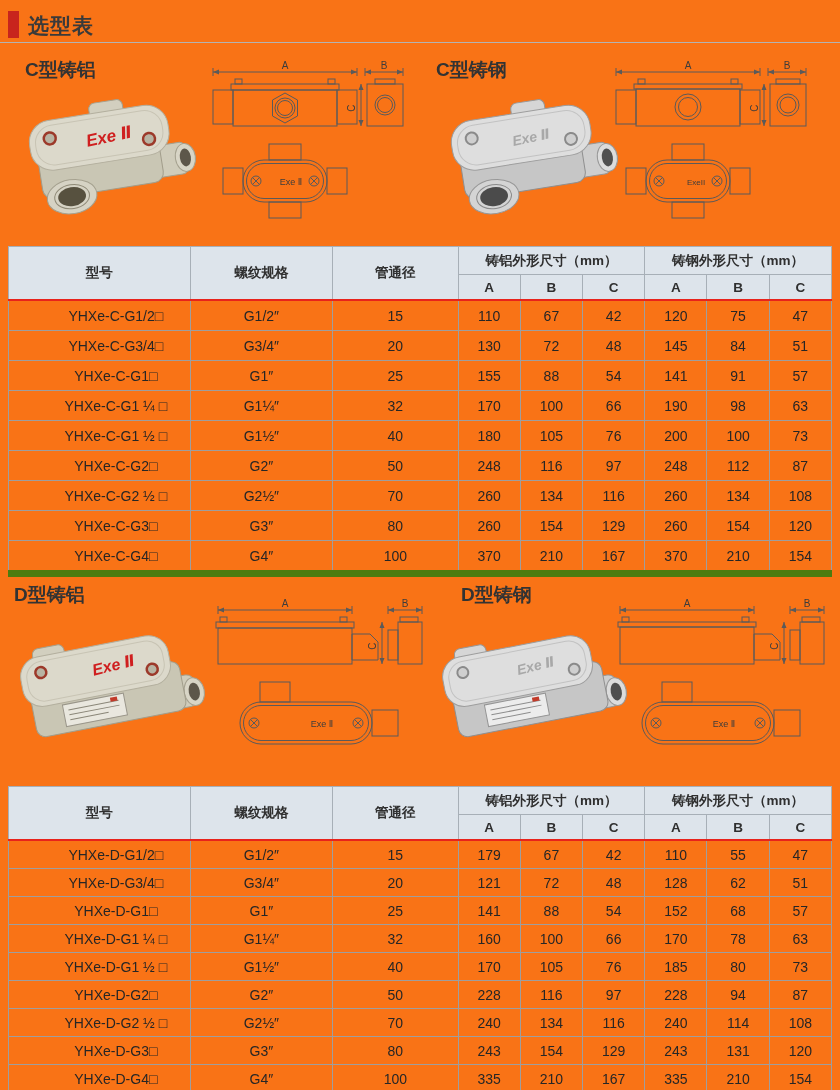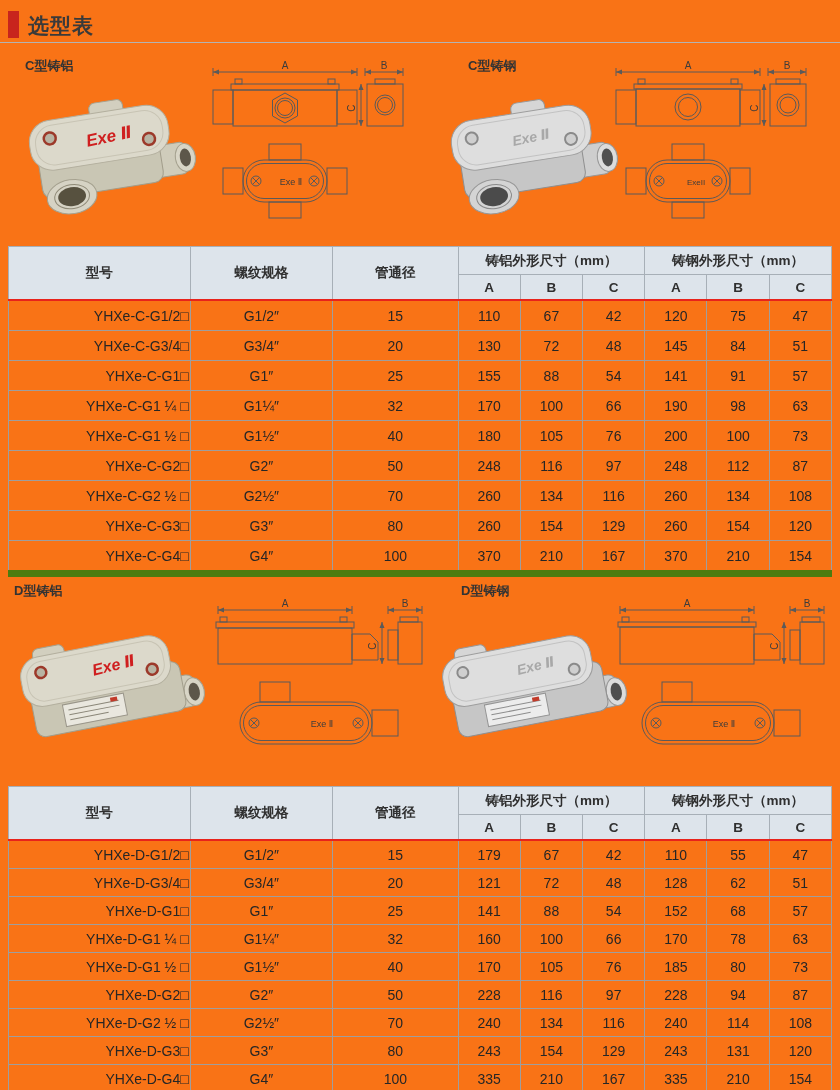--- a/index.html
+++ b/index.html
@@ -5,52 +5,52 @@
   html,body{margin:0;padding:0;background:#fff;}
   .page{position:relative;width:840px;height:1090px;background:#f97316;overflow:hidden;
         font-family:"Liberation Sans","DejaVu Sans",sans-serif;color:#2a2a2a;}
 
   
   .title-bar{position:absolute;left:0;top:9px;width:840px;height:32px;}
   .title-accent{position:absolute;left:8px;top:2px;width:11px;height:27px;background:#c8241d;}
   .page-title{position:absolute;left:28px;top:3px;font-size:21px;font-weight:bold;color:#3a3a3a;letter-spacing:1px;}
   .title-rule{position:absolute;left:0;top:42px;width:840px;height:1px;background:#b3b3b3;}
 
-  .sec-label{position:absolute;font-size:13px;font-weight:bold;color:#333;}
+  .sec-label{position:absolute;font-size:19px;font-weight:bold;color:#333;}
 
   .photo,.drawing{position:absolute;}
 
   
   table{border-collapse:collapse;table-layout:fixed;width:824px;font-size:14px;color:#262626;
         border-bottom:7px solid #4d7c0f;}
   th{background:#dde4eb;border:1px solid #a7afb7;font-size:13.5px;font-weight:bold;color:#2f2f2f;}
   tr.h1 th{height:25px;}
   tr.h2 th{height:22px;font-weight:600;}
   td{border:1px solid #9e9e9e;text-align:center;font-size:14px;}
   .tbl-c td{height:27px;}
   .tbl-d td{height:25px;}
-  td.model{text-align:right;padding-left:34px;}
+  td.model{text-align:center;padding-left:34px;}
   tbody tr:first-child td{border-top:2px solid #e8231b;}
   .tbl-wrap{position:absolute;left:8px;}
 
   .drawing text, .photo text{font-family:"Liberation Sans","DejaVu Sans",sans-serif;}
 </style>
 </head>
 <body>
 
 <div class="page">
 
   <div class="title-bar">
     <div class="title-accent"></div>
     <div class="page-title">选型表</div>
   </div>
   <div class="title-rule"></div>
 
   <div class="sec-label" style="left:25px;top:57px;">C型铸铝</div>
-  <div class="sec-label" style="left:468px;top:57px;">C型铸钢</div>
+  <div class="sec-label" style="left:436px;top:57px;">C型铸钢</div>
 
   <svg class="photo" style="left:8px;top:78px;" width="195" height="155" viewBox="0 0 195 155">
     <g transform="rotate(-9 97 77)">
       <rect x="88" y="24" width="34" height="18" rx="6" fill="#d2cfbf" stroke="#a5a18f"></rect>
       <rect x="138" y="76" width="40" height="32" rx="7" fill="#cfccbb" stroke="#a5a18f"></rect>
       <ellipse cx="176" cy="92" rx="10" ry="14" fill="#d8d5c6" stroke="#a5a18f"></ellipse>
       <ellipse cx="176" cy="92" rx="5.5" ry="9" fill="#5d574a"></ellipse>
       <rect x="30" y="60" width="122" height="52" rx="10" fill="#c9c6b4" stroke="#a19d8b"></rect>
       <ellipse cx="58" cy="113" rx="25" ry="17" fill="#d6d3c4" stroke="#a5a18f"></ellipse>
       <ellipse cx="58" cy="113" rx="17.5" ry="12" fill="none" stroke="#8f8a77"></ellipse>

